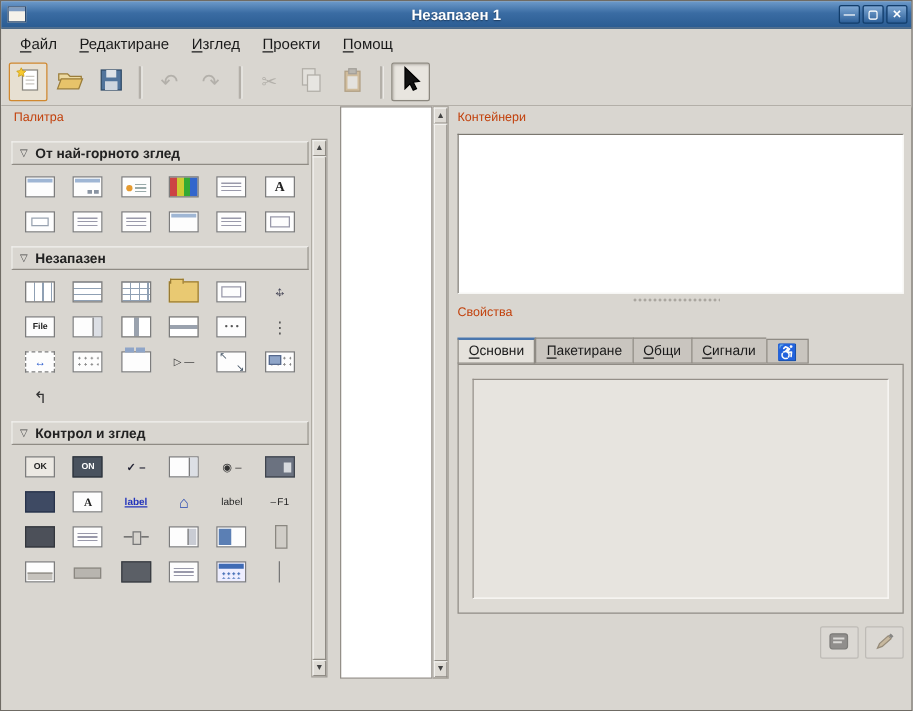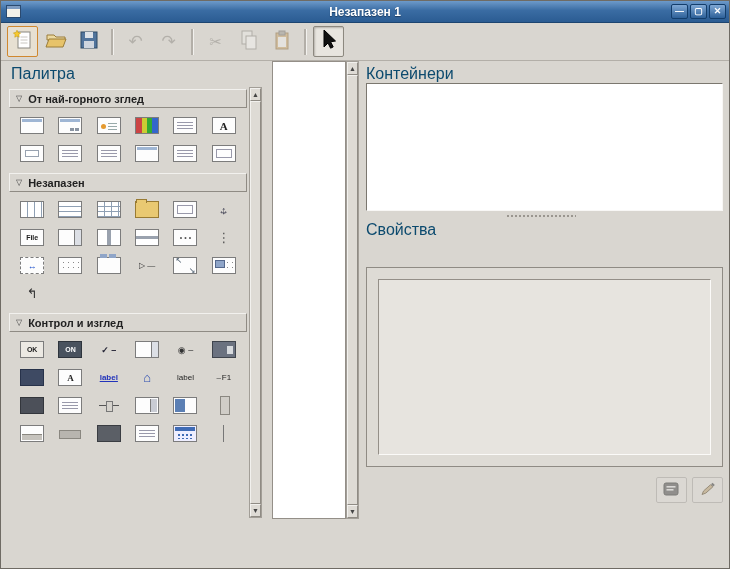--- a/index.html
+++ b/index.html
@@ -38,21 +38,21 @@
   .tb-btn .uni { font-size:17px; line-height:1; }
   .state-highlight { border-color:#d0882f; background:#e7e0d2; }
   .state-pressed { border-color:#8c887f; background:#e8e5df;
     box-shadow:inset 1px 1px 2px #b5b1aa; }
   .state-disabled { opacity:.5; }
   .tb-sep { width:2px; height:26px; margin:0 5px;
     background:#b3afa8; box-shadow:1px 0 0 #f2f1ee; }
 
   
   .content { position:relative; flex:1 1 auto; background:#d9d6d0; }
-  .panel-label { font-size:16px; color:#0c4a6e; }
+  .panel-label { font-size:10px; color:#c2410c; }
   .palette-label { position:absolute; left:10px; top:4px; }
 
   
   .palette { position:absolute; left:8px; top:26px; width:238px; height:421px;
     overflow:hidden; background:#d9d6d0; }
   .pal-header { display:flex; align-items:center; gap:6px; height:19px; margin:2px 0;
     padding:0 6px; font-size:11px; font-weight:bold; color:#222;
     background:#d9d6d0; border:1px solid; border-color:#f2f1ee #8f8b84 #8f8b84 #f2f1ee; }
   .pal-header .tri { font-size:8px; color:#444; font-weight:normal; }
   .pal-grid { display:grid; grid-template-columns:repeat(6,1fr); row-gap:11px; padding:7px 4px 9px; }
@@ -200,20 +200,27 @@
   <div class="titlebar">
     <div class="tb-appicon"></div>
     <div class="tb-title">Незапазен 1</div>
     <div class="tb-controls">
       <div class="win-btn">—</div>
       <div class="win-btn">▢</div>
       <div class="win-btn">✕</div>
     </div>
   </div>
 
+  <div class="menubar">
+      <span class="menu-item"><u>Ф</u>айл</span>
+      <span class="menu-item"><u>Р</u>едактиране</span>
+      <span class="menu-item"><u>И</u>зглед</span>
+      <span class="menu-item"><u>П</u>роекти</span>
+      <span class="menu-item"><u>П</u>омощ</span>
+    </div>
 
   <div class="toolbar">
       <button class="tb-btn state-highlight">
         <span><svg width="24" height="24" viewBox="0 0 24 24">
             <rect x="7" y="4" width="12" height="16" fill="#fff" stroke="#8a8780"></rect>
             <g stroke="#c9c6c0" stroke-width="1">
               <line x1="9.5" y1="9" x2="16.5" y2="9"></line>
               <line x1="9.5" y1="12" x2="16.5" y2="12"></line>
               <line x1="9.5" y1="15" x2="16.5" y2="15"></line>
             </g>
@@ -373,21 +380,21 @@
           </div>
           <div class="p-item">
             <div class="p-icon g-layoutg"></div>
           </div>
           <div class="p-item">
             <div class="p-icon g-handle"></div>
           </div>
         </div>
         <div class="pal-header">
           <span class="tri">▽</span>
-          <span>Контрол и изглед</span>
+          <span>Контрол и зглед</span>
         </div>
         <div class="pal-grid">
           <div class="p-item">
             <div class="p-icon g-btn">
               <span>OK</span>
             </div>
           </div>
           <div class="p-item">
             <div class="p-icon g-toggleon">
               <span>ON</span>
@@ -482,20 +489,27 @@
       <div class="scroll-arrow scroll-up">▲</div>
       <div class="scroll-thumb"></div>
       <div class="scroll-arrow scroll-down">▼</div>
     </div>
 
     <div class="right-panel">
       <div class="panel-label inspector-label">Контейнери</div>
       <div class="inspector-box"></div>
       <div class="gripper"></div>
       <div class="panel-label props-label">Свойства</div>
+      <div class="tabs">
+          <span class="tab active"><u>О</u>сновни</span>
+          <span class="tab"><u>П</u>акетиране</span>
+          <span class="tab"><u>О</u>бщи</span>
+          <span class="tab"><u>С</u>игнали</span>
+          <span class="tab icon-tab"><span class="wheel">♿</span></span>
+        </div>
       <div class="notebook">
         <div class="notebook-inner"></div>
       </div>
       <div class="bottom-buttons">
           <button class="icon-btn disabled">
             <span><svg width="18" height="16" viewBox="0 0 18 16">
                 <rect x="1" y="2" width="14" height="12" rx="2" fill="#555" stroke="#333"></rect>
                 <rect x="3.5" y="5" width="9" height="1.6" fill="#ddd"></rect>
                 <rect x="3.5" y="8" width="7" height="1.6" fill="#ddd"></rect>
               </svg></span>

